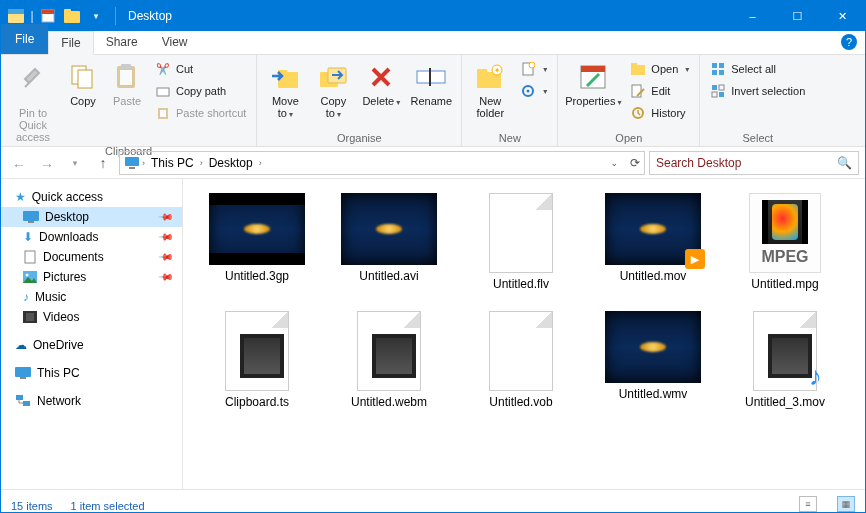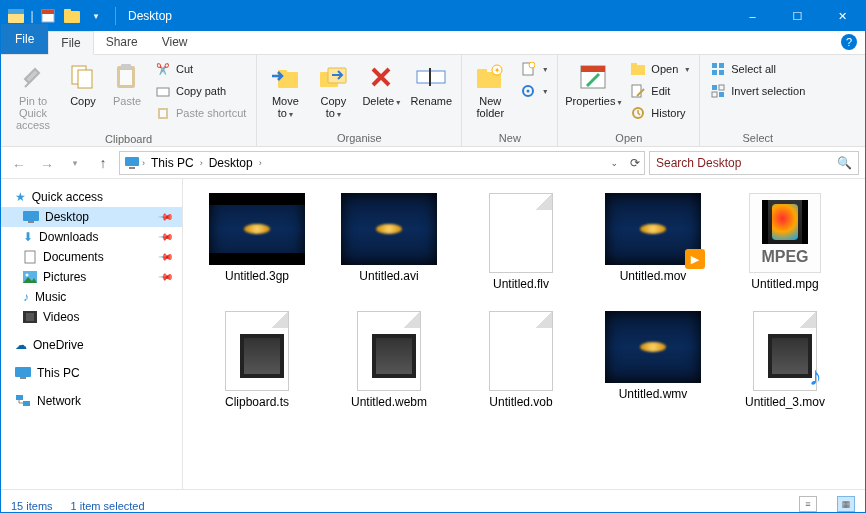--- a/index.html
+++ b/index.html
@@ -107,21 +107,21 @@
 <div class="ribbon">
 
   <div class="rgroup">
     <div class="body">
       <div class="bigbtn disabled">
         <div class="ic">
             <svg width="24" height="24">
               <path d="M4 14 L14 4 L18 8 L8 18 Z M8 18 L4 22" stroke="#666" stroke-width="2" fill="#999"></path>
             </svg>
           </div>
-        <span style="white-space:pre-line;">Pin to Quick
+        <span style="white-space:pre-line;margin-top:12px;">Pin to Quick
 access</span>
       </div>
       <div class="bigbtn" style="width:40px;">
         <div class="ic">
             <svg width="26" height="26">
               <rect x="2" y="2" width="14" height="18" fill="#fff" stroke="#c9a03b"></rect>
               <rect x="8" y="6" width="14" height="18" fill="#fff" stroke="#c9a03b"></rect>
             </svg>
           </div>
         <span>Copy</span>

